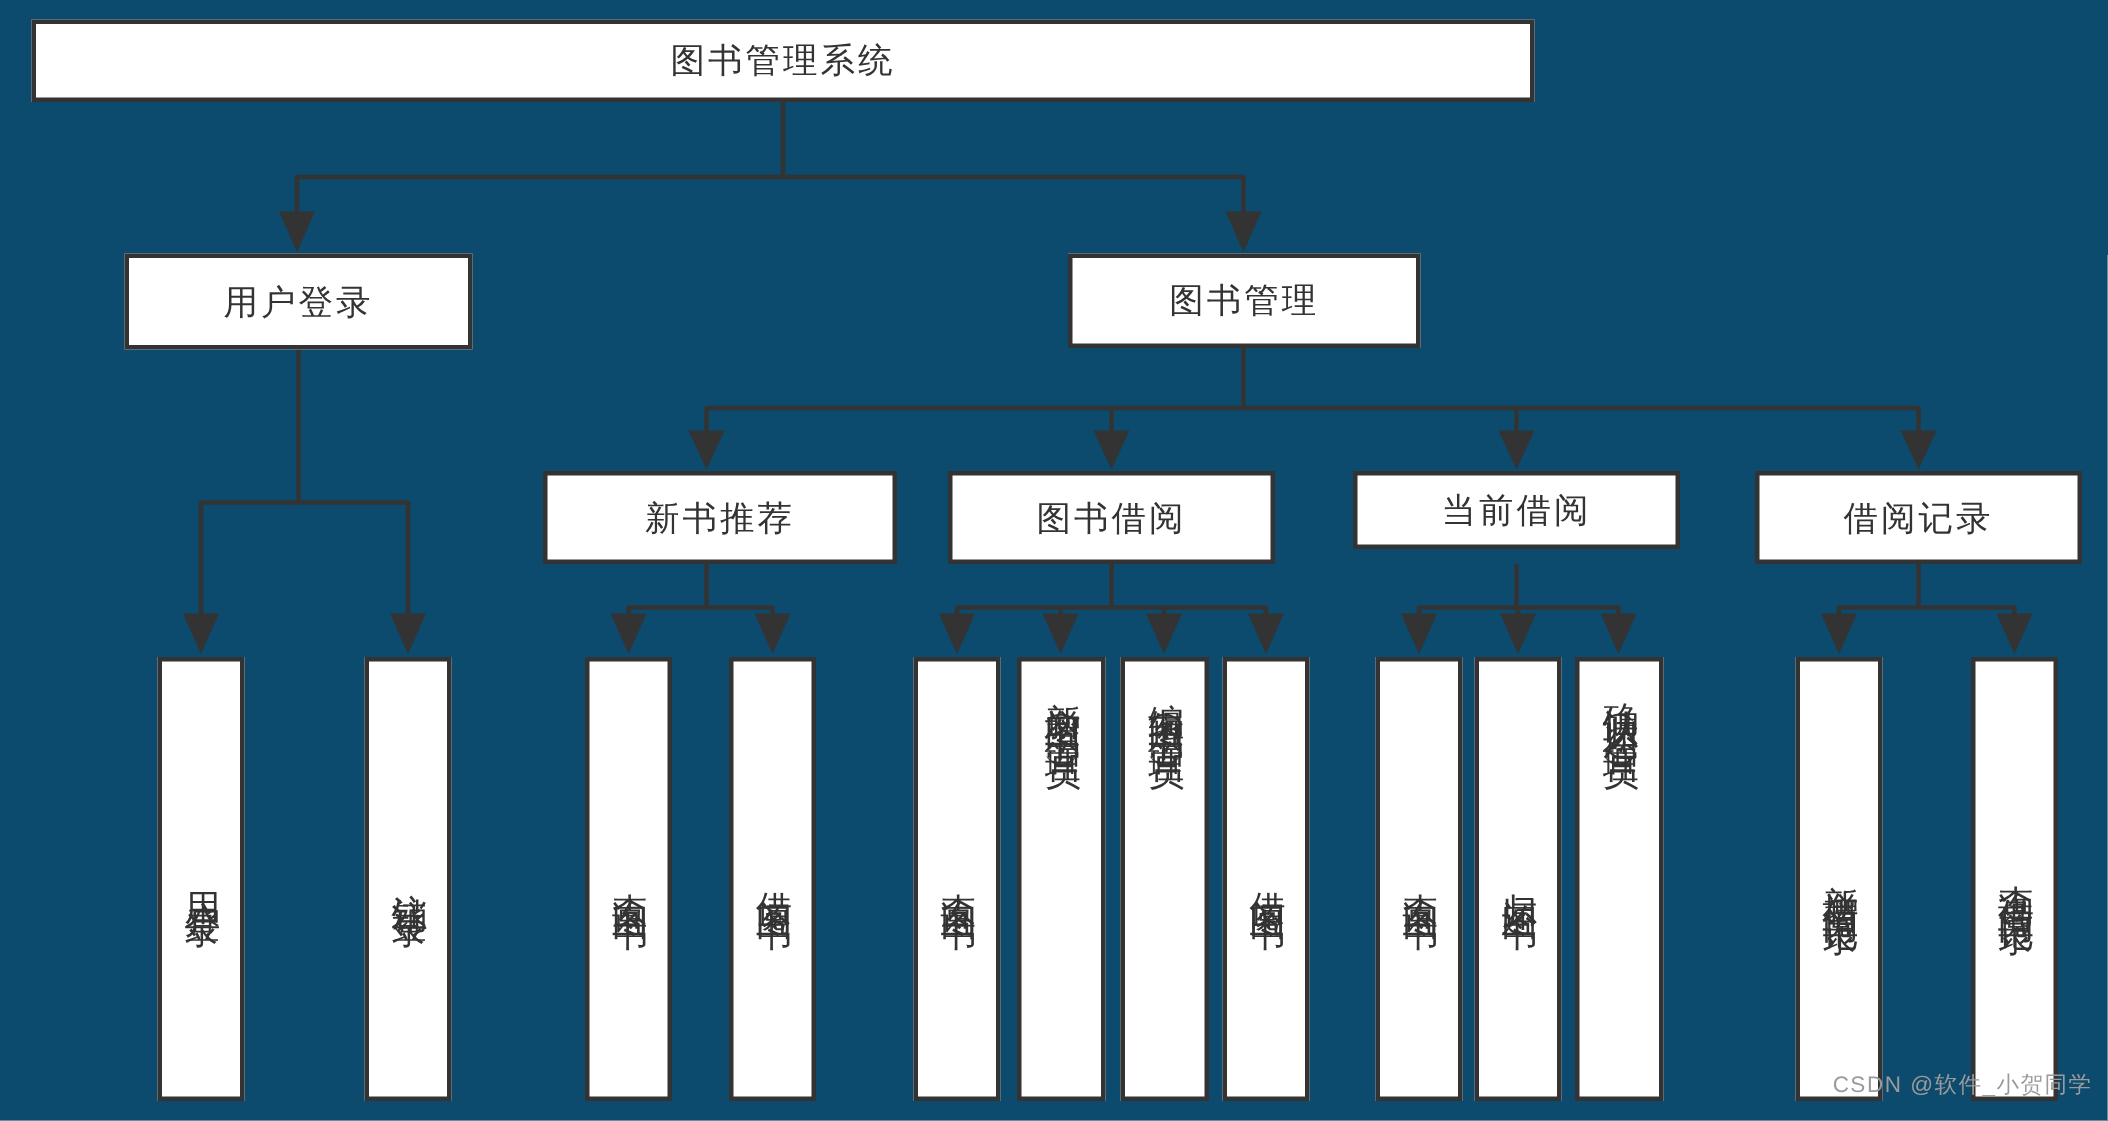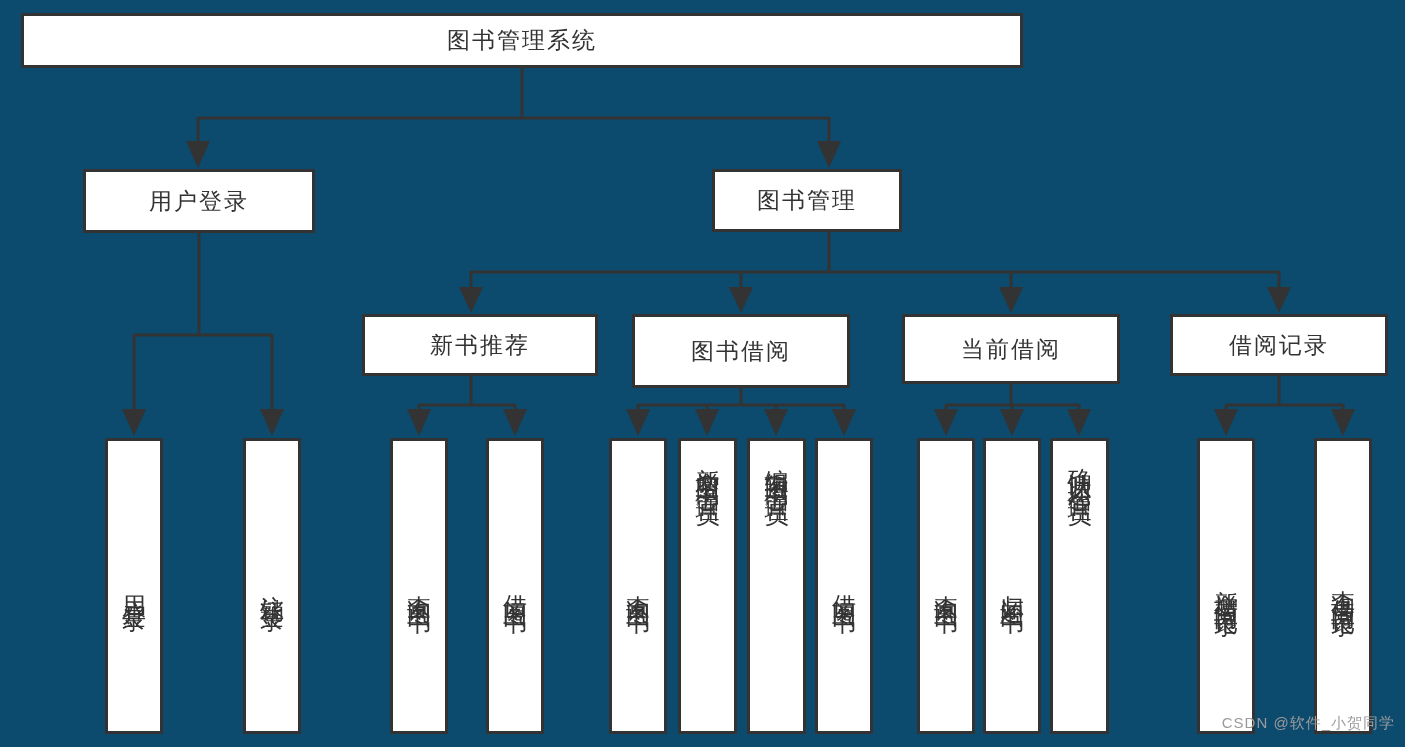--- a/index.html
+++ b/index.html
@@ -57,25 +57,25 @@
       <polygon points="1000,409 1024,409 1012,436"></polygon>
       <polygon points="1067,409 1091,409 1079,436"></polygon>
       <polygon points="1214,409 1238,409 1226,436"></polygon>
       <polygon points="1331,409 1355,409 1343,436"></polygon>
     </g>
   </svg>
 
   <div class="node h" style="left:21px;top:13px;width:1002px;height:55px;">图书管理系统</div>
 
   <div class="node h" style="left:83px;top:169px;width:232px;height:64px;">用户登录</div>
-  <div class="node h" style="left:712px;top:169px;width:190px;height:63px;">图书管理</div>
+  <div class="node h" style="left:712px;top:169px;width:235px;height:63px;">图书管理</div>
 
   <div class="node h" style="left:362px;top:314px;width:236px;height:62px;">新书推荐</div>
-  <div class="node h" style="left:632px;top:314px;width:218px;height:74px;">图书借阅</div>
-  <div class="node h" style="left:902px;top:314px;width:218px;height:70px;">当前借阅</div>
+  <div class="node h" style="left:632px;top:314px;width:218px;height:62px;">图书借阅</div>
+  <div class="node h" style="left:902px;top:314px;width:218px;height:52px;">当前借阅</div>
   <div class="node h" style="left:1170px;top:314px;width:218px;height:62px;">借阅记录</div>
 
   <div class="node v" style="left:105px;top:438px;width:58px;height:296px;">用户登录</div>
   <div class="node v" style="left:243px;top:438px;width:58px;height:296px;">注销登录</div>
 
   <div class="node v" style="left:390px;top:438px;width:58px;height:296px;">查询图书</div>
   <div class="node v" style="left:486px;top:438px;width:58px;height:296px;">借阅图书</div>
 
   <div class="node v" style="left:609px;top:438px;width:58px;height:296px;">查询图书</div>
   <div class="node v vt" style="left:678px;top:438px;width:59px;height:296px;">新增图书（管理员）</div>

